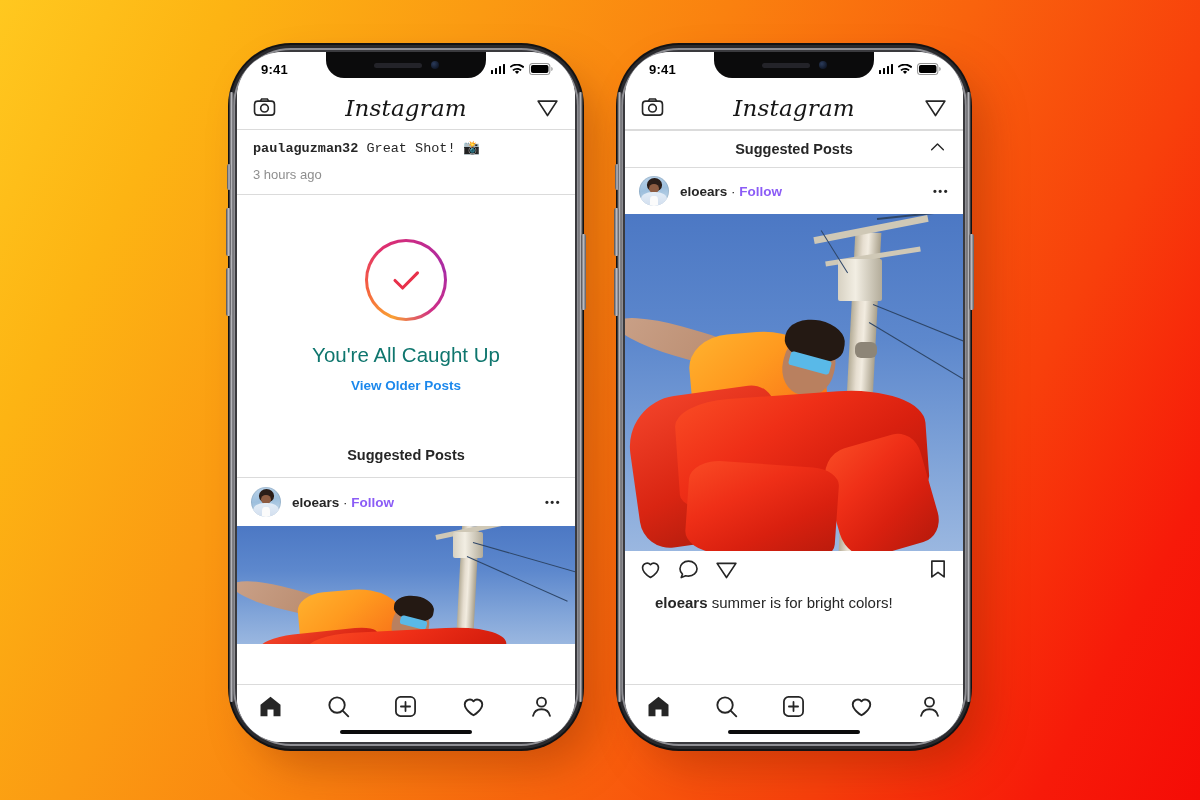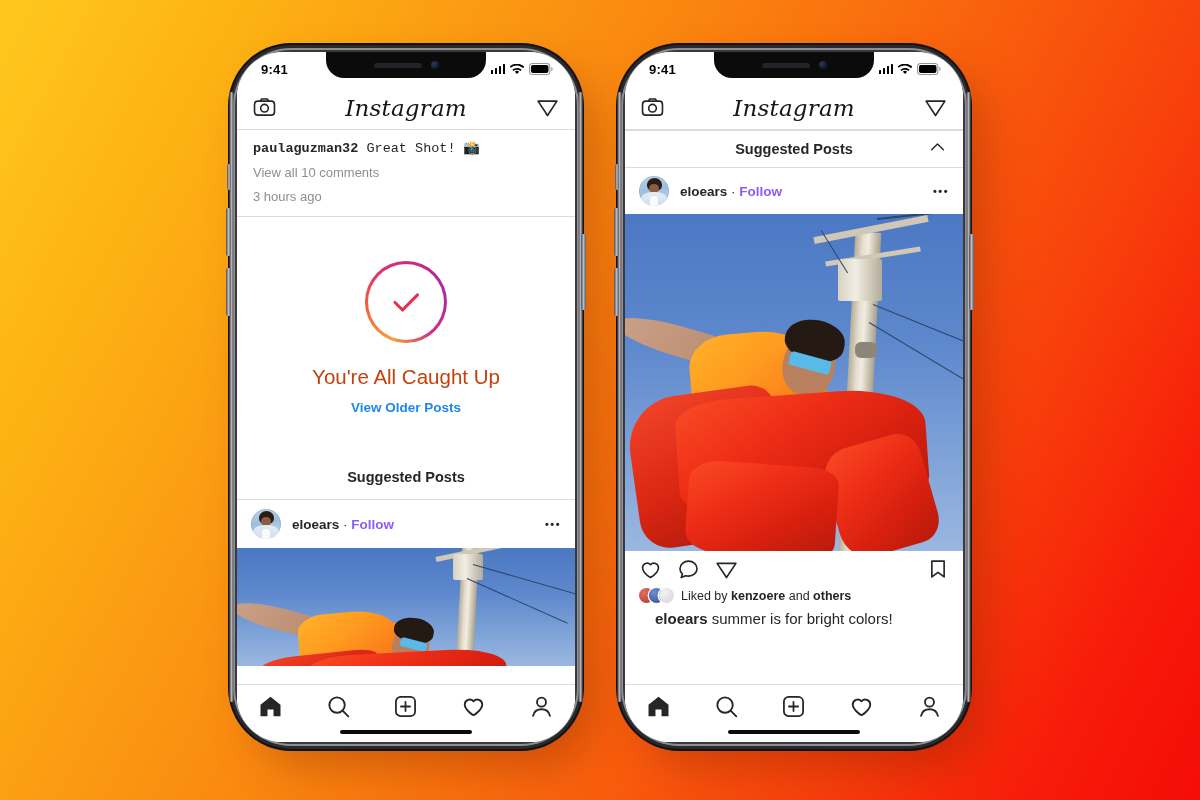--- a/index.html
+++ b/index.html
@@ -95,21 +95,21 @@
     margin: 0 auto; border-radius: 50%;
     display: flex; align-items: center; justify-content: center;
     background:
       conic-gradient(from 200deg, #f9a033 0deg, #f56040 60deg, #e1306c 120deg, #c22a8e 185deg, #a92ba5 235deg, #cf2e86 300deg, #f9a033 360deg);
     position: relative;
   }
   .check-circle::after {
     content: ""; position: absolute; border-radius: 50%; background: #fff;
   }
   .check-circle svg { position: relative; z-index: 2; }
-  .caught-title { color: #c2410c; font-weight: 400; }
+  .caught-title { color: #0f766e; font-weight: 400; }
   .caught-link { color: #1c88ec; font-weight: 700; }
 
   .sugg-title { text-align: center; color: #262626; font-weight: 700; }
   .sugg-bar {
     display: flex; align-items: center; justify-content: center; position: relative;
     background: #fff; border-bottom: 1px solid #dbdbdb; border-top: 1px solid #dbdbdb;
   }
   .sugg-bar .chev { position: absolute; right: 16px; top: 50%; transform: translateY(-50%); }
 
   .post-head { display: flex; align-items: center; background: #fff; }
@@ -235,21 +235,20 @@
           </svg>
         </button>
       </div>
 
       <div style="padding:10px 16px 12px;">
         <div class="caption-row" style="font-size:13.5px;line-height:18px;font-family:Liberation Mono, monospace;">
           <b>paulaguzman32</b>
           <span>Great Shot!</span>
           <span>📸</span>
         </div>
-        <div class="muted" style="font-size:13px;margin-top:7px;">View all 10 comments</div>
         <div class="muted" style="font-size:13px;margin-top:9px;">3 hours ago</div>
       </div>
 
       <div class="divider" style="height:1px;background:#dbdbdb;"></div>
 
       <div class="caughtup" style="padding:44px 0 26px;">
         <div class="check-circle" style="width:82px;height:82px;">
           <style>.check-circle::after{width:76px;height:76px;}</style>
           <svg width="40" height="40" viewBox="0 0 40 40" fill="none">
             <path d="M9 20.5 16.6 28 31.5 12.8" stroke="#e8304a" stroke-width="3.1" stroke-linecap="round" stroke-linejoin="round"></path>
@@ -449,28 +448,20 @@
             <path d="M2.2 5.6h19.6L12 20.4 2.2 5.6z"></path>
           </svg>
         </button>
         <button class="right" style="background:none;border:0;line-height:0;cursor:pointer;">
           <svg width="22" height="22" viewBox="0 0 24 24" fill="none" stroke="#262626" stroke-width="1.8" stroke-linejoin="round">
             <path d="M5.3 3.4h13.4v17.2L12 15.6l-6.7 5V3.4z"></path>
           </svg>
         </button>
       </div>
 
-      <div class="likerow" style="padding:1px 14px 0;font-size:12.5px;">
-        <span class="likestack" style="margin-right:7px;">
-          <span style="width:15px;height:15px;background:radial-gradient(circle at 35% 30%,#e0705f,#b4302a);"></span>
-          <span style="width:15px;height:15px;margin-left:-5px;background:radial-gradient(circle at 35% 30%,#6e8fd0,#2e4a8e);"></span>
-          <span style="width:15px;height:15px;margin-left:-5px;background:radial-gradient(circle at 35% 30%,#f2f2f4,#d5d5da);"></span>
-        </span>
-        <span>Liked by</span>&nbsp;<b>kenzoere</b>&nbsp;<span>and</span>&nbsp;<b>others</b>
-      </div>
 
       <div class="caption-row" style="padding:7px 30px 0;font-size:15px;">
         <b>eloears</b>
         <span>summer is for bright colors!</span>
       </div>
 
       <div class="tabbar" style="position:absolute;left:0;right:0;bottom:0;height:58px;padding-bottom:14px;">
         <button style="background:none;border:0;line-height:0;cursor:pointer;">
           <svg width="25" height="25" viewBox="0 0 24 24">
               <path d="M12 2.6 2.4 10.2v11.2h6.7v-6.6h5.8v6.6h6.7V10.2L12 2.6z" fill="#262626"></path>

